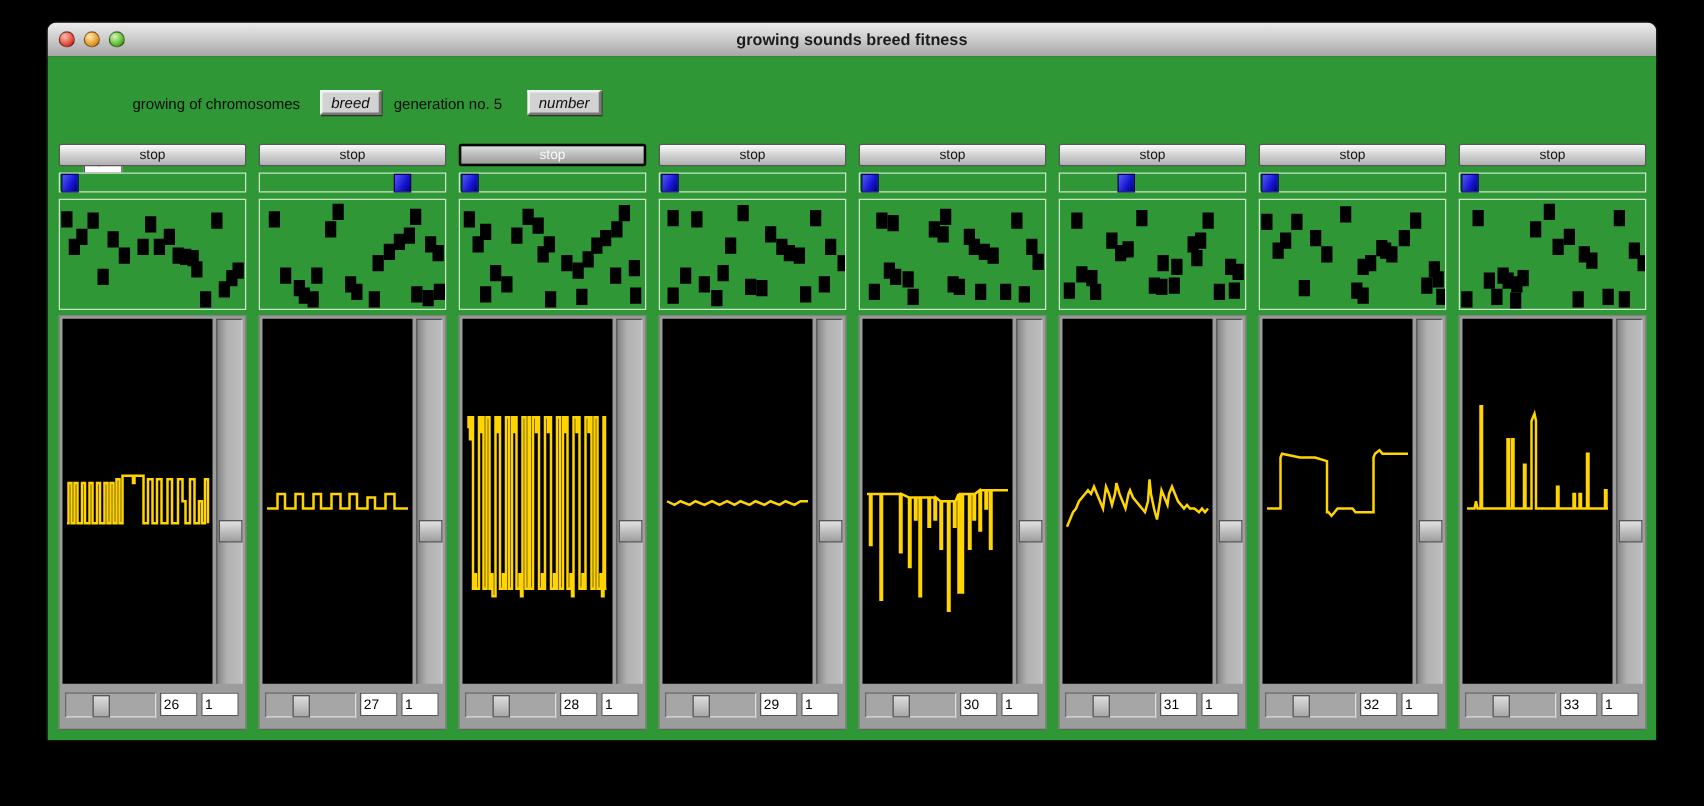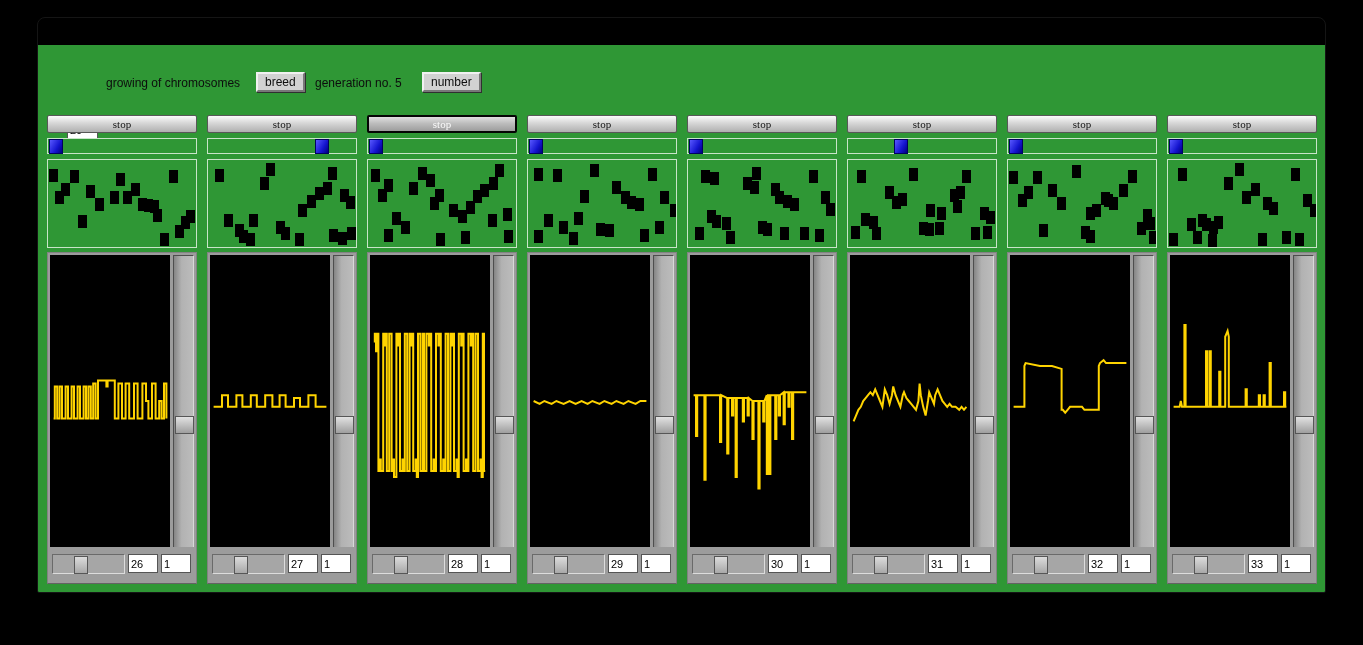--- a/index.html
+++ b/index.html
@@ -15,26 +15,26 @@
   .light.close{background:radial-gradient(circle at 35% 30%,#ffc0b5,#e44b3c 60%,#8f1a10);}
   .light.min{background:radial-gradient(circle at 35% 30%,#ffe9b0,#e79e2f 60%,#8f5c08);}
   .light.zoom{background:radial-gradient(circle at 35% 30%,#d8f6b6,#62bb36 60%,#1f6f12);}
   .wbody{position:absolute;top:27px;left:0;right:0;bottom:0;background:var(--green,#2f9735);}
   .ctl-label{position:absolute;font-size:12px;color:#0d0d0d;white-space:nowrap;}
   .field{background:#fff;border:1px solid #555;font-size:11px;padding:0 2px;
          box-sizing:border-box;font-family:inherit;color:#000;}
   .abs{position:absolute;margin-top:47px;}
   .push-btn{position:absolute;background:#d2d2d2;border-top:2px solid #f1f1f1;border-left:2px solid #f1f1f1;
             border-bottom:2px solid #787878;border-right:2px solid #787878;box-shadow:1px 1px 0 #303030;
-            font-size:12px;height:20px;line-height:14px;padding:0 7px;color:#0d0d0d;font-family:inherit;}
+            font-size:12px;height:20px;line-height:14px;padding:0 7px;color:#0d0d0d;font-family:inherit;font-style:italic;}
   .cols{position:absolute;left:9px;top:70px;display:flex;gap:10px;}
   .col{width:150px;position:relative;}
   .stop-btn{display:block;width:100%;height:18px;background:linear-gradient(#fbfbfb,#d6d6d6 45%,#b0b0b0);
             border:1px solid #585858;font-size:11px;color:#141414;box-sizing:border-box;
-            font-family:Liberation Serif, serif;padding:0;border-radius:2px;}
+            font-family:Liberation Sans, sans-serif;padding:0;border-radius:2px;}
   .col.focused .stop-btn{border:2px solid #050505;background:linear-gradient(#e0e0e0,#bdbdbd 45%,#9d9d9d);color:#fafafa;}
   .playhead{margin-top:5px;height:16px;border:1px solid var(--gridline,#c9e4c9);position:relative;box-sizing:border-box;}
   .ph-thumb{position:absolute;top:0;width:12px;height:13px;
             background:linear-gradient(120deg,#5858ff,#1414cf 60%,#00007e);border:1px solid #000060;}
   .grid{margin-top:5px;height:89px;border:1px solid var(--gridline,#c9e4c9);position:relative;
         box-sizing:border-box;overflow:hidden;}
   .note{position:absolute;width:9px;height:13px;background:#000;}
   .panel{margin-top:4px;height:332px;background:var(--panel,#9c9c9c);position:relative;
          border:1px solid #828282;border-bottom-color:#636363;box-sizing:border-box;}
   .display{position:absolute;left:2px;top:2px;width:120px;height:292px;background:#000;}
@@ -51,20 +51,28 @@
   .hthumb{position:absolute;top:1px;width:12px;height:16px;
           background:linear-gradient(#dcdcdc,#a8a8a8);border:1px solid #565656;}
   .idx{position:absolute;left:80px;top:301px;width:30px;height:19px;}
   .cnt{position:absolute;left:113px;top:301px;width:30px;height:19px;}
 </style>
 </head>
 <body>
 
 <div class="canvas">
   <div class="window">
+    <div class="titlebar">
+      <div class="lights">
+        <div class="light close"></div>
+        <div class="light min"></div>
+        <div class="light zoom"></div>
+      </div>
+      <div class="title">growing sounds breed fitness</div>
+    </div>
     <div class="wbody">
       <input class="field abs" style="left: 29px; top: 28px; width: 31px; height: 19px;" value="20">
       <span class="ctl-label" style="left:68px;top:31px;">growing of chromosomes</span>
       <button class="push-btn" style="left:218px;top:27px;">breed</button>
       <span class="ctl-label" style="left:277px;top:31px;">generation no. 5</span>
       <button class="push-btn" style="left:384px;top:27px;">number</button>
       <div class="cols">
           <div class="col">
     <button class="stop-btn">stop</button>
     <div class="playhead">

